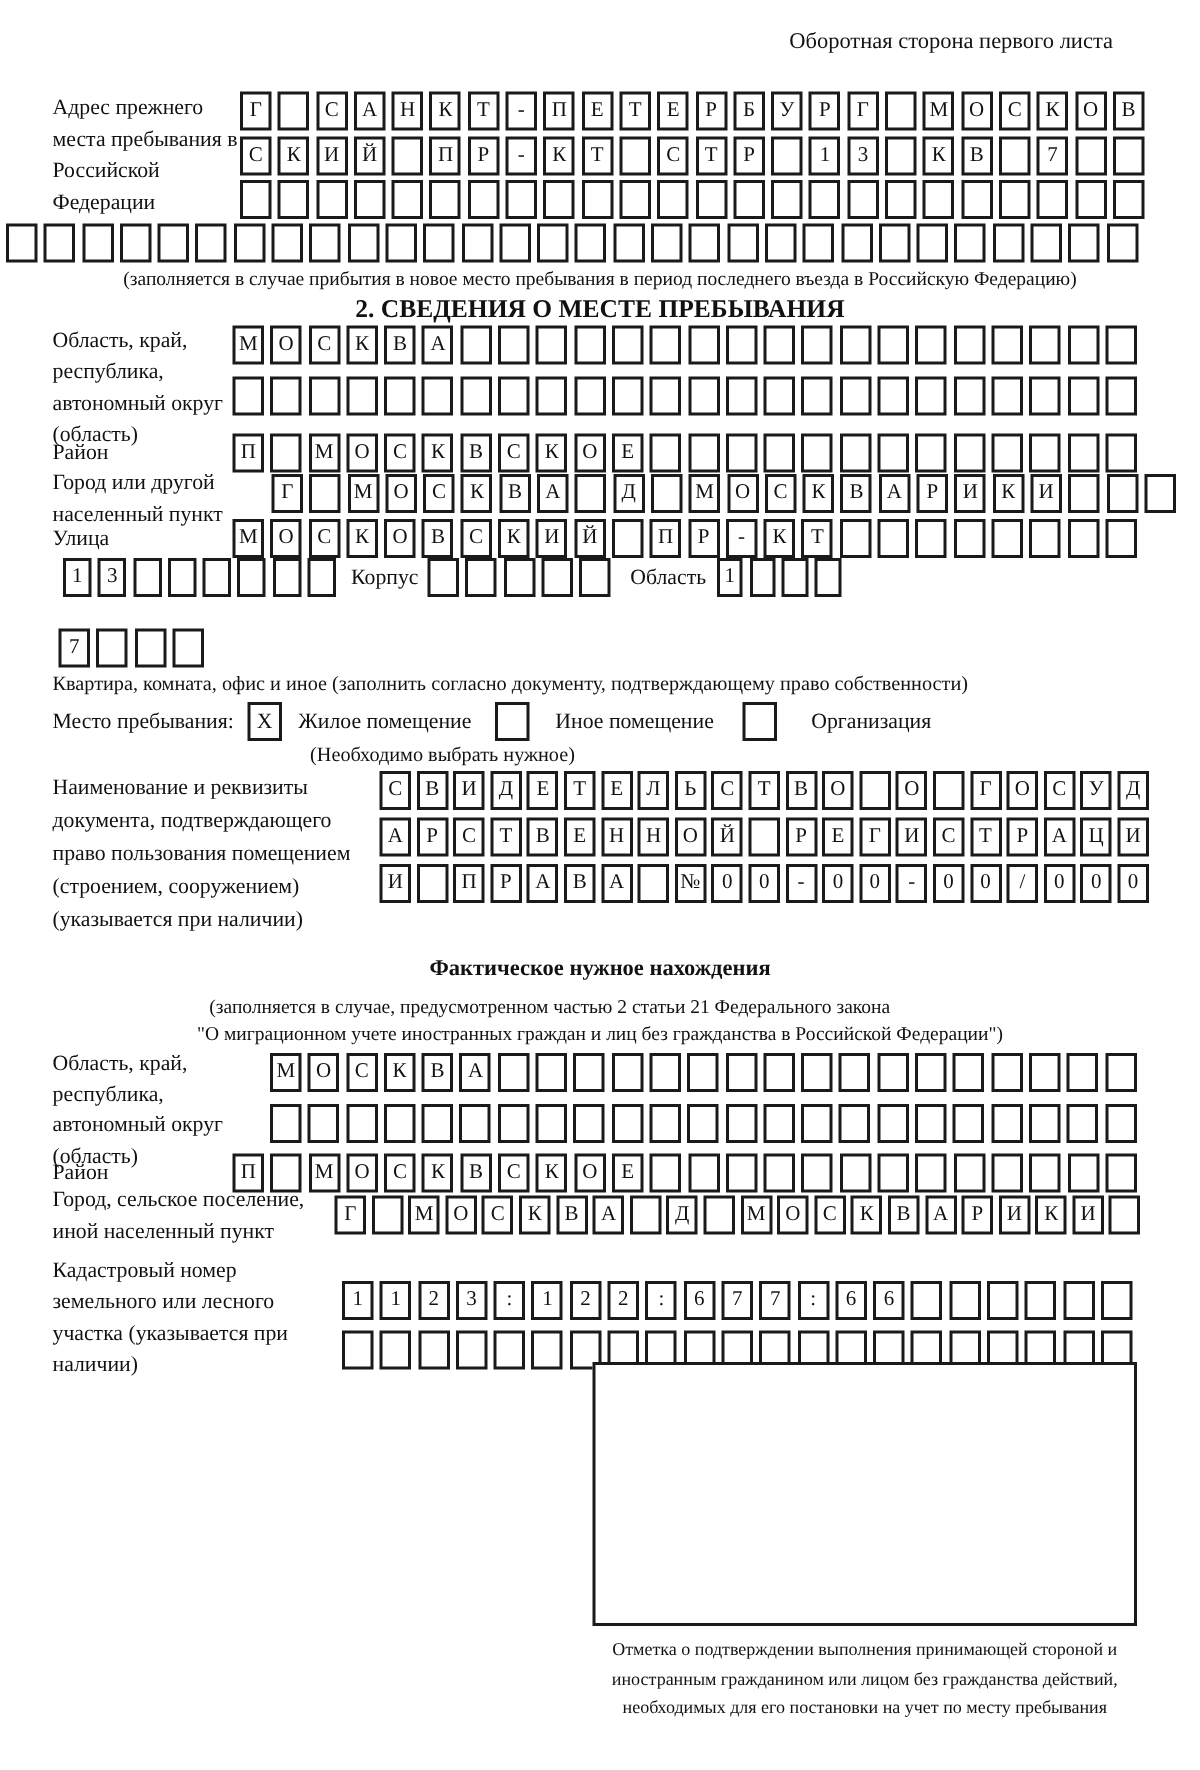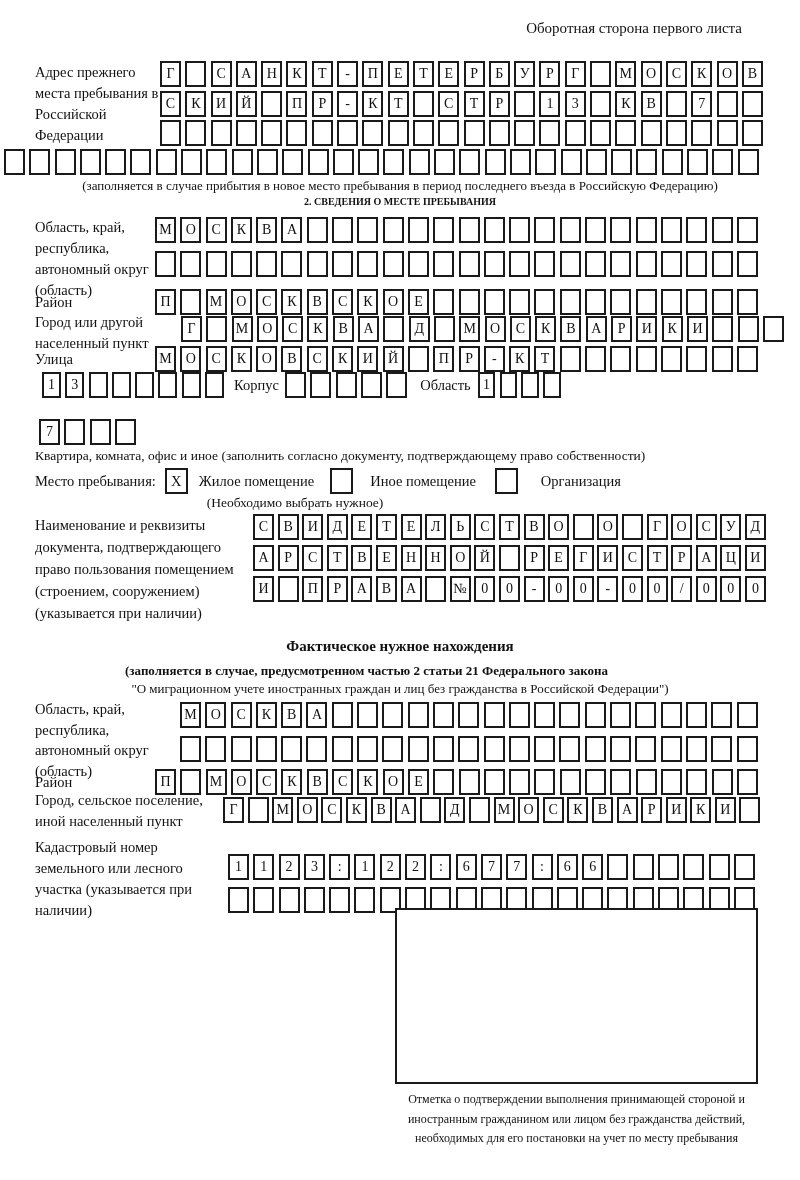--- a/index.html
+++ b/index.html
@@ -3,21 +3,21 @@
 <meta charset="utf-8">
 <style>
   html,body{margin:0;padding:0;background:#fff;}
   .page{
     position:relative;width:800px;height:1180px;background:#ffffff;
     font-family:"Liberation Serif","DejaVu Serif",serif;color:#111;overflow:hidden;
   }
   .abs{position:absolute;}
   .lbl{font-size:14.5px;line-height:21px;}
   .cap{font-size:13px;line-height:17px;}
-  .hdr{font-weight:bold;font-size:10px;}
+  .hdr{font-weight:bold;font-size:17px;}
   .cellrow{position:absolute;display:flex;gap:4.3px;}
   .cell{
     flex:0 0 auto;width:21px;height:26px;border:2px solid #1a1a1a;box-sizing:border-box;
     display:flex;align-items:center;justify-content:center;
     font-size:14px;line-height:1;background:#fff;
   }
   .cells-inline{display:flex;gap:4.3px;}
   .compact .cell{width:19px;height:26px;}
   .tight .cell{width:17.5px;height:26px;}
   .widebox{
@@ -406,21 +406,21 @@
       <span class="cell">-</span>
       <span class="cell">0</span>
       <span class="cell">0</span>
       <span class="cell">/</span>
       <span class="cell">0</span>
       <span class="cell">0</span>
       <span class="cell">0</span>
     </div>
 
   <div class="abs hdr center" style="left:0;top:638px;width:800px;font-size:15px;">Фактическое нужное нахождения</div>
-  <div class="abs cap center" style="left:0;top:662px;width:733px;font-weight:bold;">(заполняется в случае, предусмотренном частью 2 статьи 21 Федерального закона</div>
+  <div class="abs cap center" style="left:0;top:662px;width:733px;">(заполняется в случае, предусмотренном частью 2 статьи 21 Федерального закона</div>
   <div class="abs cap center" style="left:0;top:680px;width:800px;">"О миграционном учете иностранных граждан и лиц без гражданства в Российской Федерации")</div>
 
   <div class="abs lbl" style="left:35px;top:699px;width:140px;line-height:20.5px;">Область, край, республика, автономный округ (область)</div>
   <div class="cellrow" style="left:180px;top:702px;">
       <span class="cell">М</span>
       <span class="cell">О</span>
       <span class="cell">С</span>
       <span class="cell">К</span>
       <span class="cell">В</span>
       <span class="cell">А</span>

